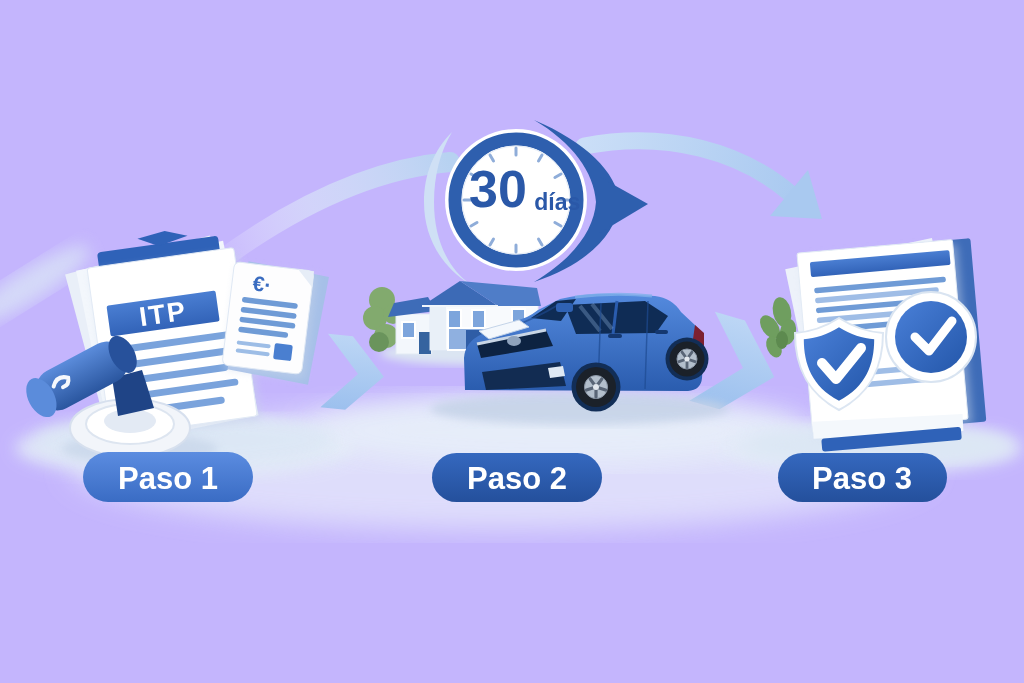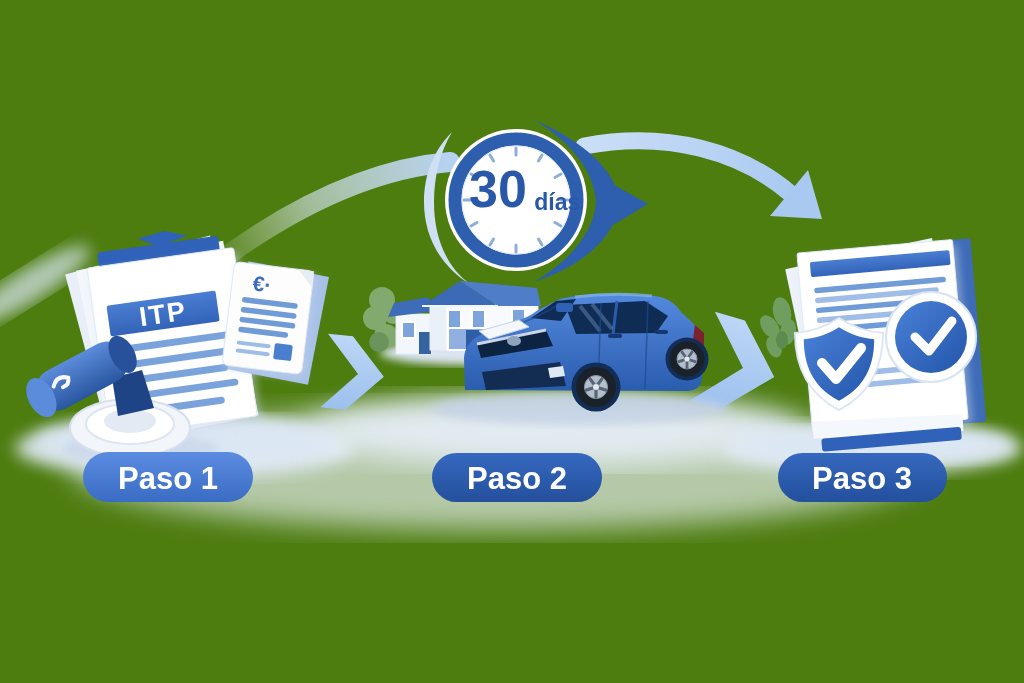--- a/index.html
+++ b/index.html
@@ -1,16 +1,16 @@
 <!DOCTYPE html>
 <html><head>
 <meta charset="utf-8">
 <style>
   html,body{margin:0;padding:0;background:#ffffff;}
-  .canvas{position:relative;width:1024px;height:683px;background:#4d7c0f;overflow:hidden;
+  .canvas{position:relative;width:1024px;height:683px;background:#c4b5fd;overflow:hidden;
           font-family:"Liberation Sans","DejaVu Sans",sans-serif;}
   svg{display:block;}
   .pill-label{font-family:"Liberation Sans","DejaVu Sans",sans-serif;font-weight:700;
               font-size:31px;fill:#ffffff;}
   .clock-label{font-family:"Liberation Sans","DejaVu Sans",sans-serif;font-weight:700;fill:#2a58a8;}
   .itp-label{font-family:"Liberation Sans","DejaVu Sans",sans-serif;font-weight:700;
              font-size:27px;fill:#ffffff;letter-spacing:2px;}
   .euro-label{font-family:"Liberation Sans","DejaVu Sans",sans-serif;font-weight:700;
               font-size:21px;fill:#3a6cc0;}
 </style>

